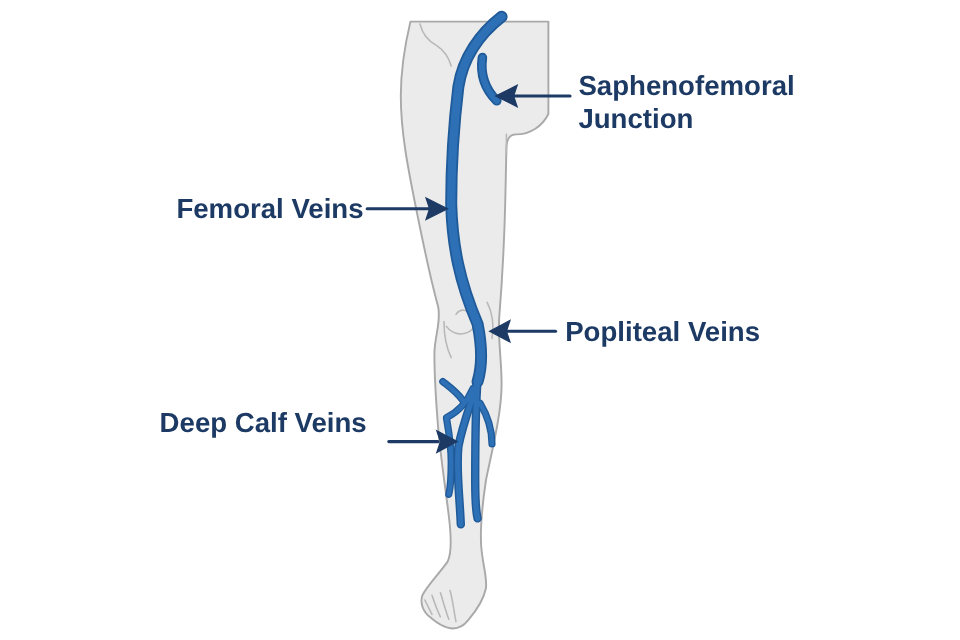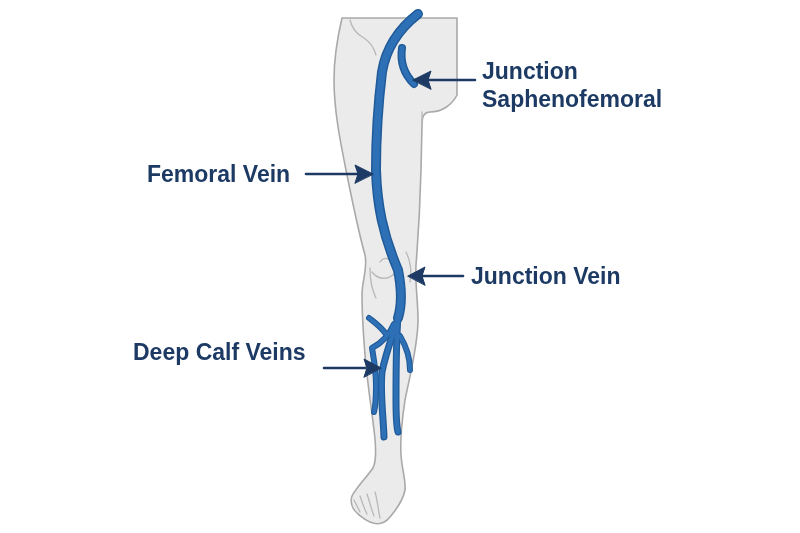--- a/index.html
+++ b/index.html
@@ -99,18 +99,18 @@
       <polygon points="408,276 425,267 422,276 425,285" stroke-width="1"></polygon>
     </g>
     <g>
       <line x1="324" y1="368" x2="365" y2="368"></line>
       <polygon points="381,368 364,359 367,368 364,377" stroke-width="1"></polygon>
     </g>
   </g>
 </svg>
 
 <div class="label" id="lbl-sfj">
+  <div>Saphenofemoral</div>
   <div>Junction</div>
-  <div>Saphenofemoral</div>
 </div>
-<div class="label" id="lbl-fv">Femoral Vein</div>
-<div class="label" id="lbl-pv">Junction Vein</div>
+<div class="label" id="lbl-fv">Femoral Veins</div>
+<div class="label" id="lbl-pv">Popliteal Veins</div>
 <div class="label" id="lbl-dcv">Deep Calf Veins</div>
 
 </body></html>

